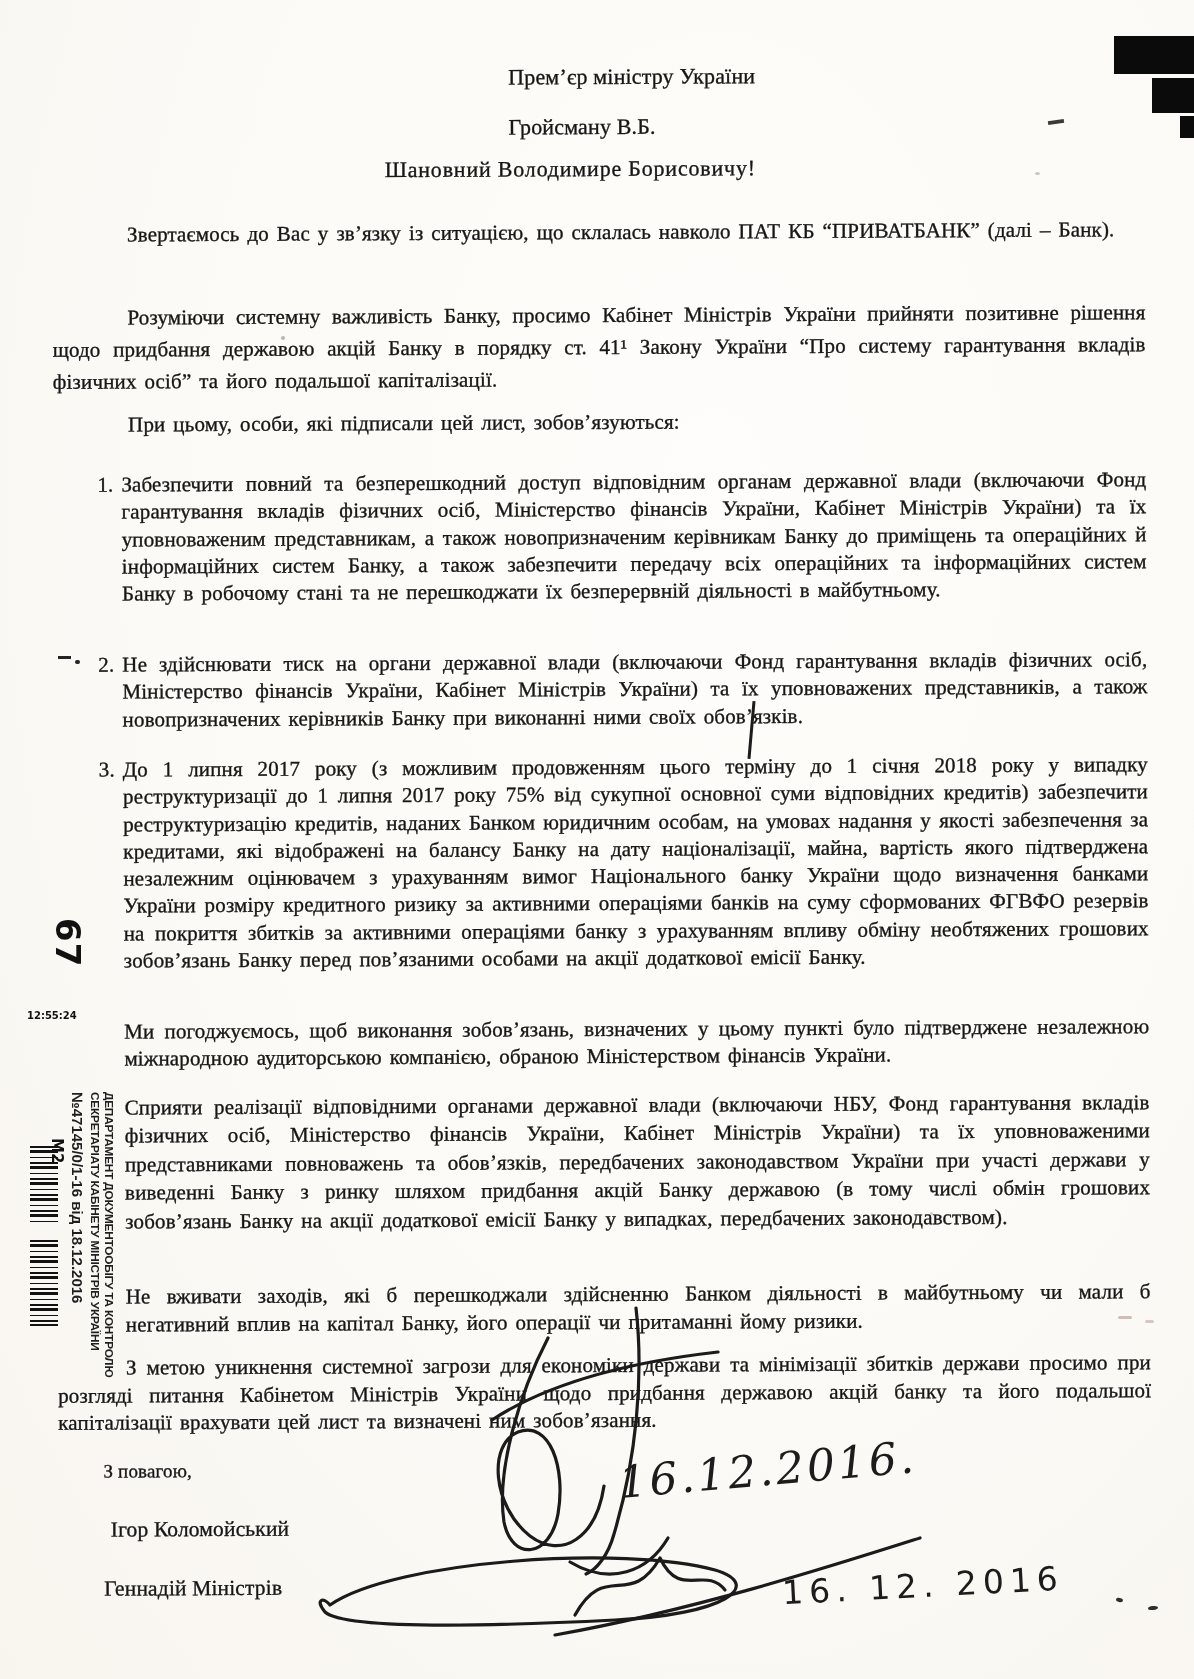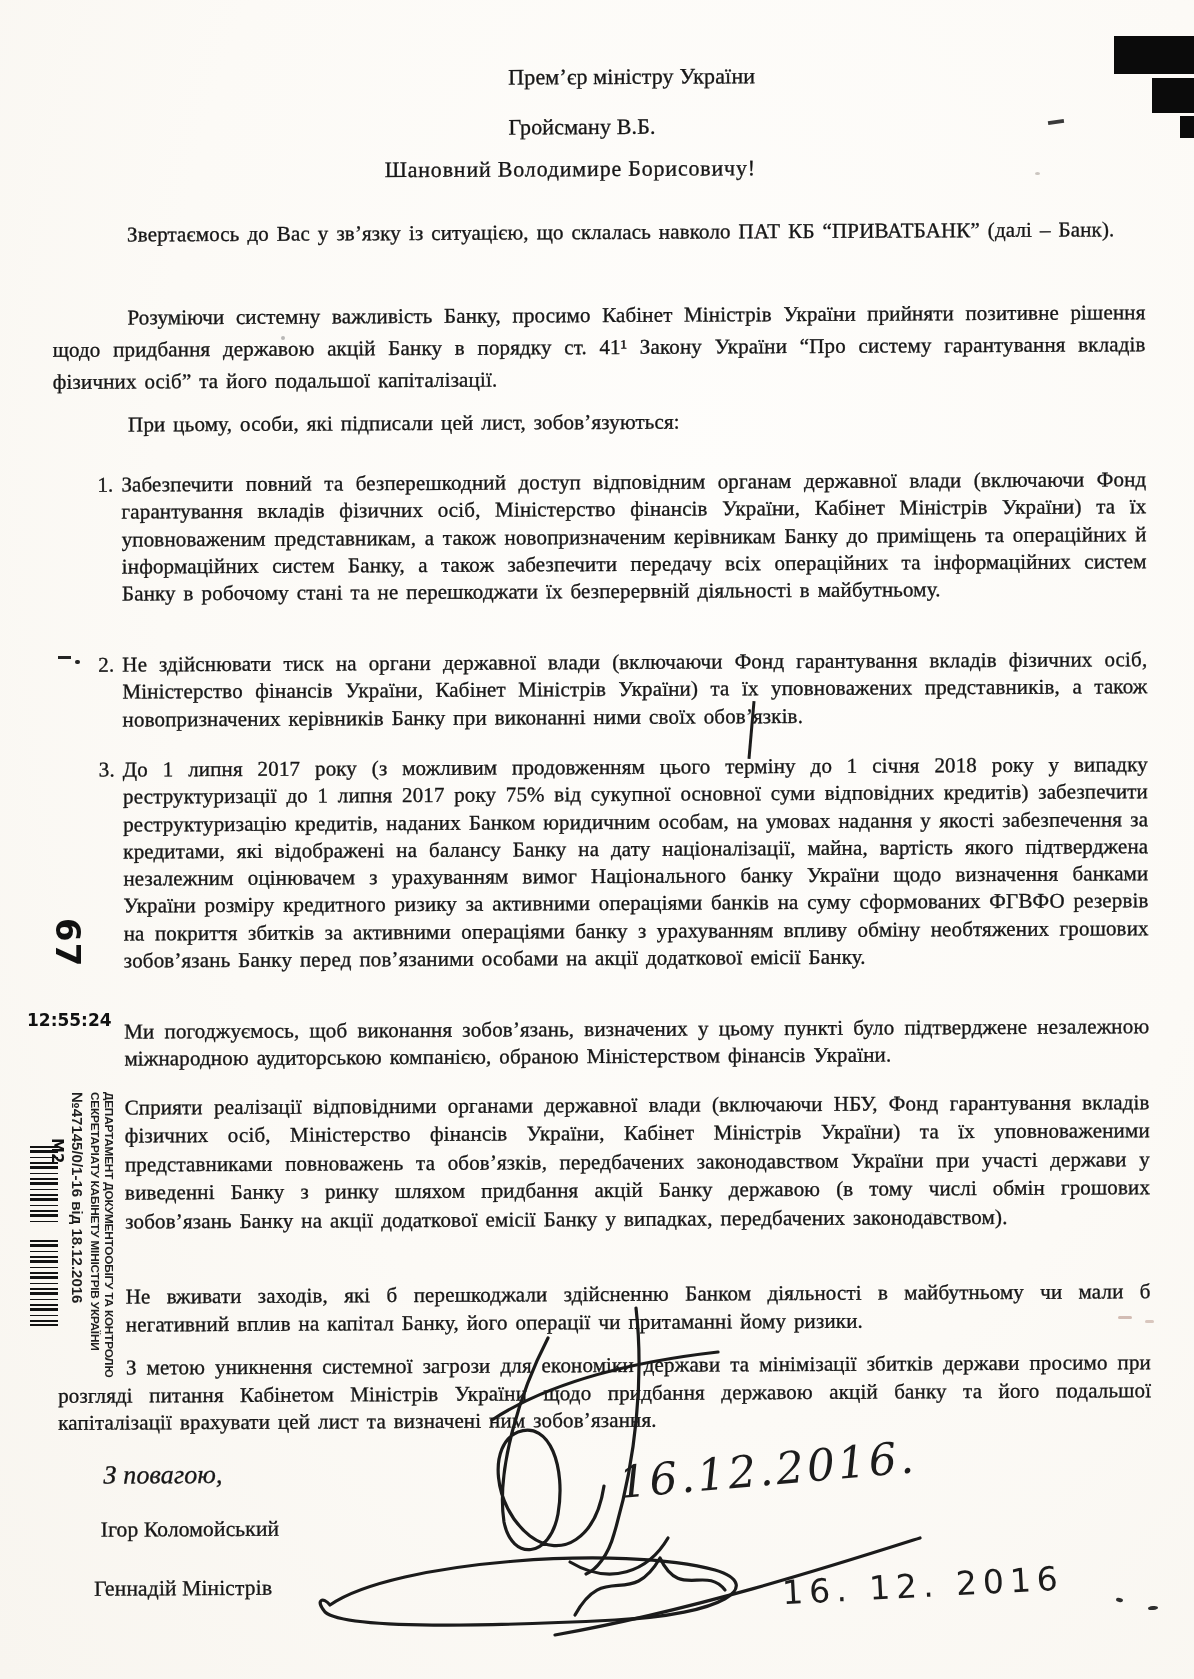--- a/index.html
+++ b/index.html
@@ -36,22 +36,22 @@
   .commitment{left:55px;width:1093px;padding-left:68px;box-sizing:border-box;font-size:21px;line-height:27.3px;text-align:justify;word-spacing:2.5px;}
   .commitment .num{position:absolute;left:44px;top:0;}
   .c1{top:469px;}
   .c2{top:649px;}
   .c3{top:754px;}
   .blockpara{left:123px;width:1025px;font-size:21px;text-align:justify;word-spacing:2.5px;}
   .p4{top:1016px;line-height:27.3px;}
   .p5{top:1091px;line-height:28.4px;}
   .p6{top:1281px;line-height:27.5px;}
   .p7{top:1352px;line-height:27.5px;}
-  .signoff{left:100px;top:1458px;font-size:26px;font-style:italic;}
-  .signer-name{font-size:21.5px;}
+  .signoff{left:100px;top:1458px;font-size:19px;}
+  .signer-name{font-size:21.5px;margin-left:10px;}
   .name1{left:97px;top:1515px;}
   .name2{left:90px;top:1574px;}
 
   
   .sig{position:absolute;pointer-events:none;}
   .sig path{fill:none;stroke:#1b1b1b;stroke-width:3.2;stroke-linecap:round;stroke-linejoin:round;}
   .hand-date{position:absolute;color:#1c1c1c;white-space:nowrap;}
   .date1{
     left:618px;top:1444px;
     font-family:"DejaVu Serif", serif;font-style:italic;
@@ -67,21 +67,21 @@
 
   
   .rot90{transform:rotate(90deg);transform-origin:0 0;position:absolute;}
   .pageno{
     left:88px;top:918px;width:60px;
     font-family:"DejaVu Sans", sans-serif;font-weight:bold;font-size:34px;color:#111;
     letter-spacing:1px;
   }
   .scantime{
     position:absolute;left:27px;top:1010px;
-    font-family:"DejaVu Sans", sans-serif;font-weight:bold;font-size:17px;color:#111;
+    font-family:"DejaVu Sans", sans-serif;font-weight:bold;font-size:10px;color:#111;
   }
   .m2{
     left:66px;top:1138px;width:30px;
     font-family:"DejaVu Sans", sans-serif;font-weight:bold;font-size:15px;color:#111;
   }
   .stamp{
     left:116px;top:1092px;width:274px;
     font-family:"Liberation Sans", sans-serif;color:#1f1f1f;
   }
   .stamp .s-line{font-size:11.8px;font-weight:bold;letter-spacing:-0.2px;line-height:14px;white-space:nowrap;}

